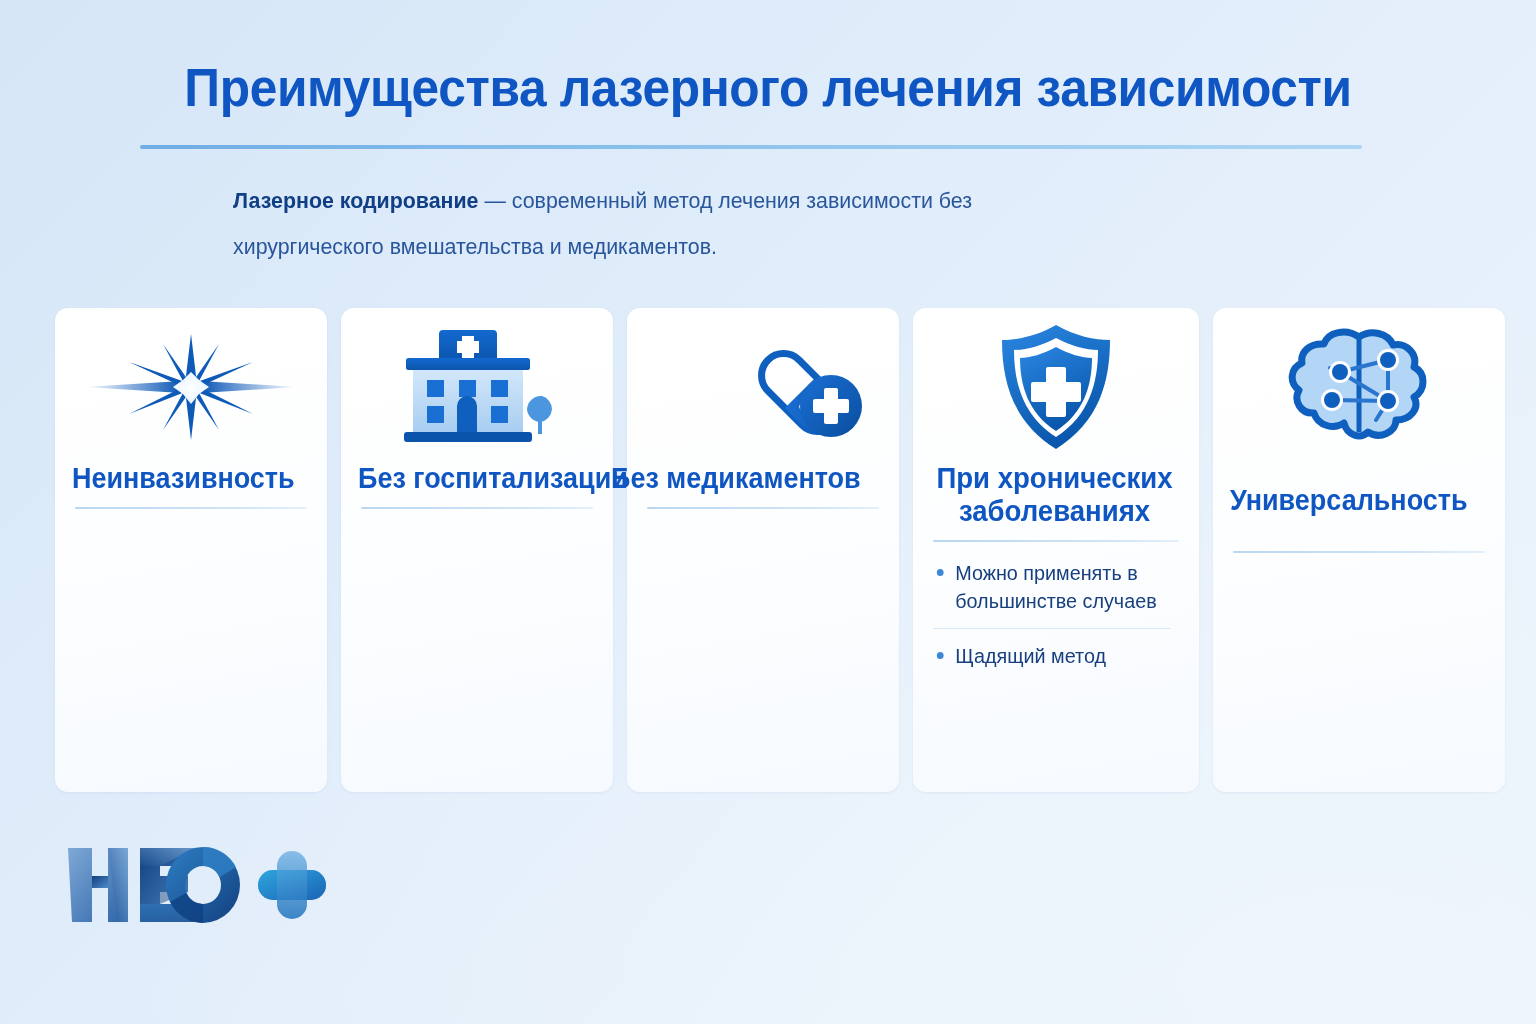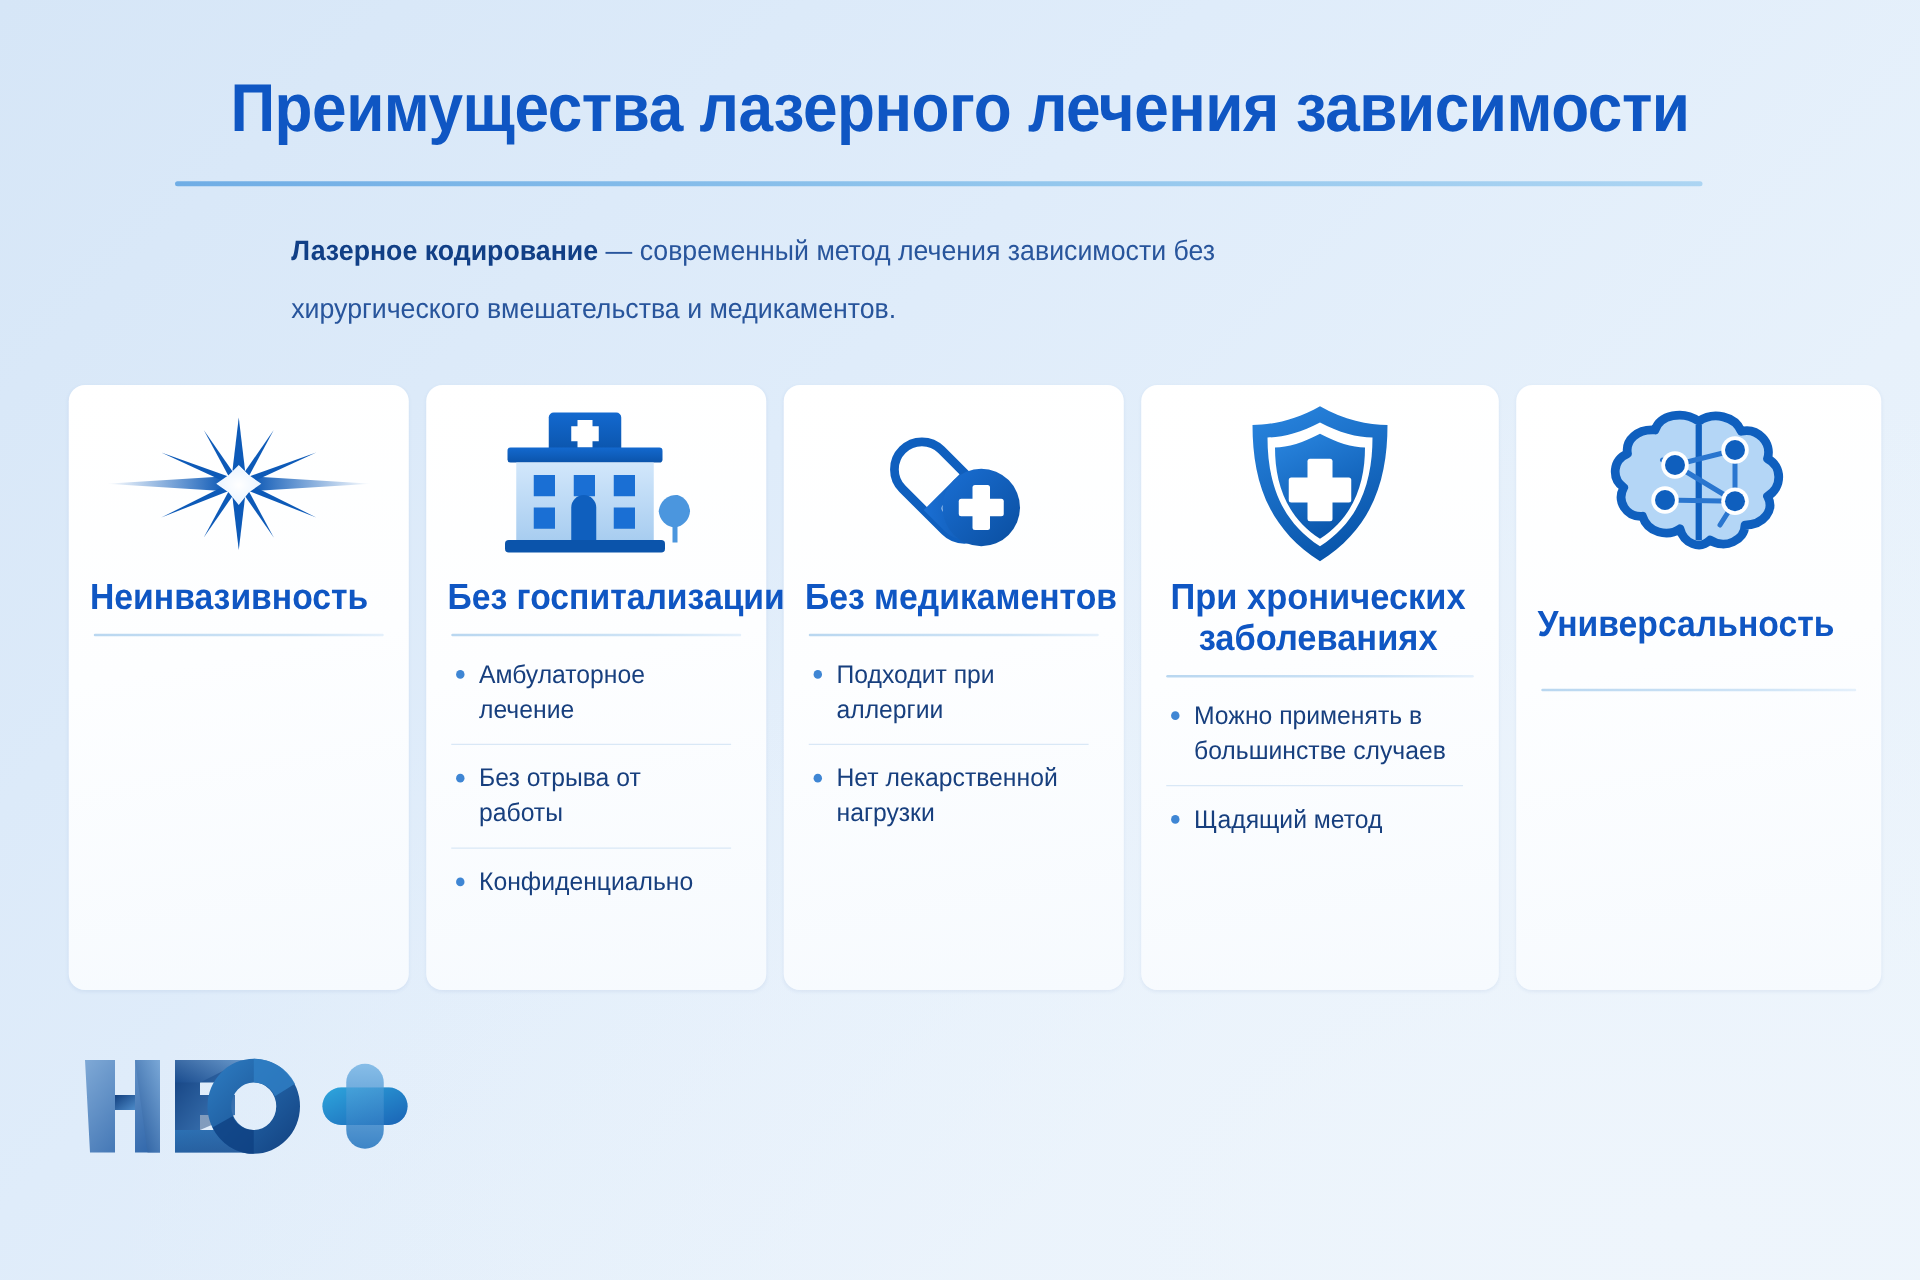--- a/index.html
+++ b/index.html
@@ -48,21 +48,21 @@
     background:linear-gradient(170deg,#ffffff 0%,#fdfeff 45%,#f6fafe 100%);
     border-radius:13px;
     box-shadow:0 1px 3px rgba(40,90,150,.07);
     position:relative;
     padding:0 20px;
     box-sizing:border-box;
     display:flex;flex-direction:column;
   }
   .card.c1{width:272px;}
   .card.c2{width:272px;}
-  .card.c3{width:272px;}
+  .card.c3{width:272px;align-items:flex-end;}
   .card.c4{width:286px;}
   .card.c5{width:292px;gap:22px;}
 
   .icon-wrap{
     height:150px;
     display:flex;align-items:center;justify-content:center;
     margin-top:4px;
   }
   .card-title{
     font-size:29px;line-height:33px;
@@ -185,25 +185,20 @@
           <path d="M61 104 V78 a10 10 0 0 1 20 0 v26 Z" fill="#0f5fbe"></path>
 
           <rect x="8" y="104" width="128" height="10" rx="3" fill="#0b54ab"></rect>
 
           <path d="M146 68 a14 14 0 0 1 10 13 a14 14 0 0 1 -12 13 a14 14 0 0 1 -13 -13 a14 14 0 0 1 15 -13 Z" fill="#4b96de"></path>
           <rect x="142" y="92" width="4" height="14" fill="#4b96de"></rect>
         </svg>
       </div>
       <div class="card-title">Без госпитализации</div>
       <div class="card-rule"></div>
-      <ul class="bullets">
-        <li>Амбулаторное лечение</li>
-        <li>Без отрыва от работы</li>
-        <li>Конфиденциально</li>
-      </ul>
     </div>
 
     <div class="card c3">
       <div class="icon-wrap">
         <svg width="140" height="118" viewBox="0 0 140 118" aria-hidden="true">
           <defs>
             <linearGradient id="capg" x1="0" y1="0" x2="1" y2="1">
               <stop offset="0" stop-color="#1a6fd4"></stop>
               <stop offset="1" stop-color="#0a4e9f"></stop>
             </linearGradient>
@@ -215,24 +210,20 @@
             <rect x="46" y="64" width="7" height="20" rx="3.5" fill="#cfe4f8" opacity=".85"></rect>
           </g>
 
           <circle cx="92" cy="78" r="31" fill="url(#capg)"></circle>
           <rect x="85" y="60" width="14" height="36" rx="2" fill="#ffffff"></rect>
           <rect x="74" y="71" width="36" height="14" rx="2" fill="#ffffff"></rect>
         </svg>
       </div>
       <div class="card-title">Без медикаментов</div>
       <div class="card-rule"></div>
-      <ul class="bullets">
-        <li>Подходит при аллергии</li>
-        <li>Нет лекарственной нагрузки</li>
-      </ul>
     </div>
 
     <div class="card c4">
       <div class="icon-wrap">
         <svg width="122" height="130" viewBox="0 0 122 130" aria-hidden="true">
           <defs>
             <linearGradient id="shg" x1="0" y1="0" x2="0.4" y2="1">
               <stop offset="0" stop-color="#2a86e0"></stop>
               <stop offset="1" stop-color="#0a57ad"></stop>
             </linearGradient>

